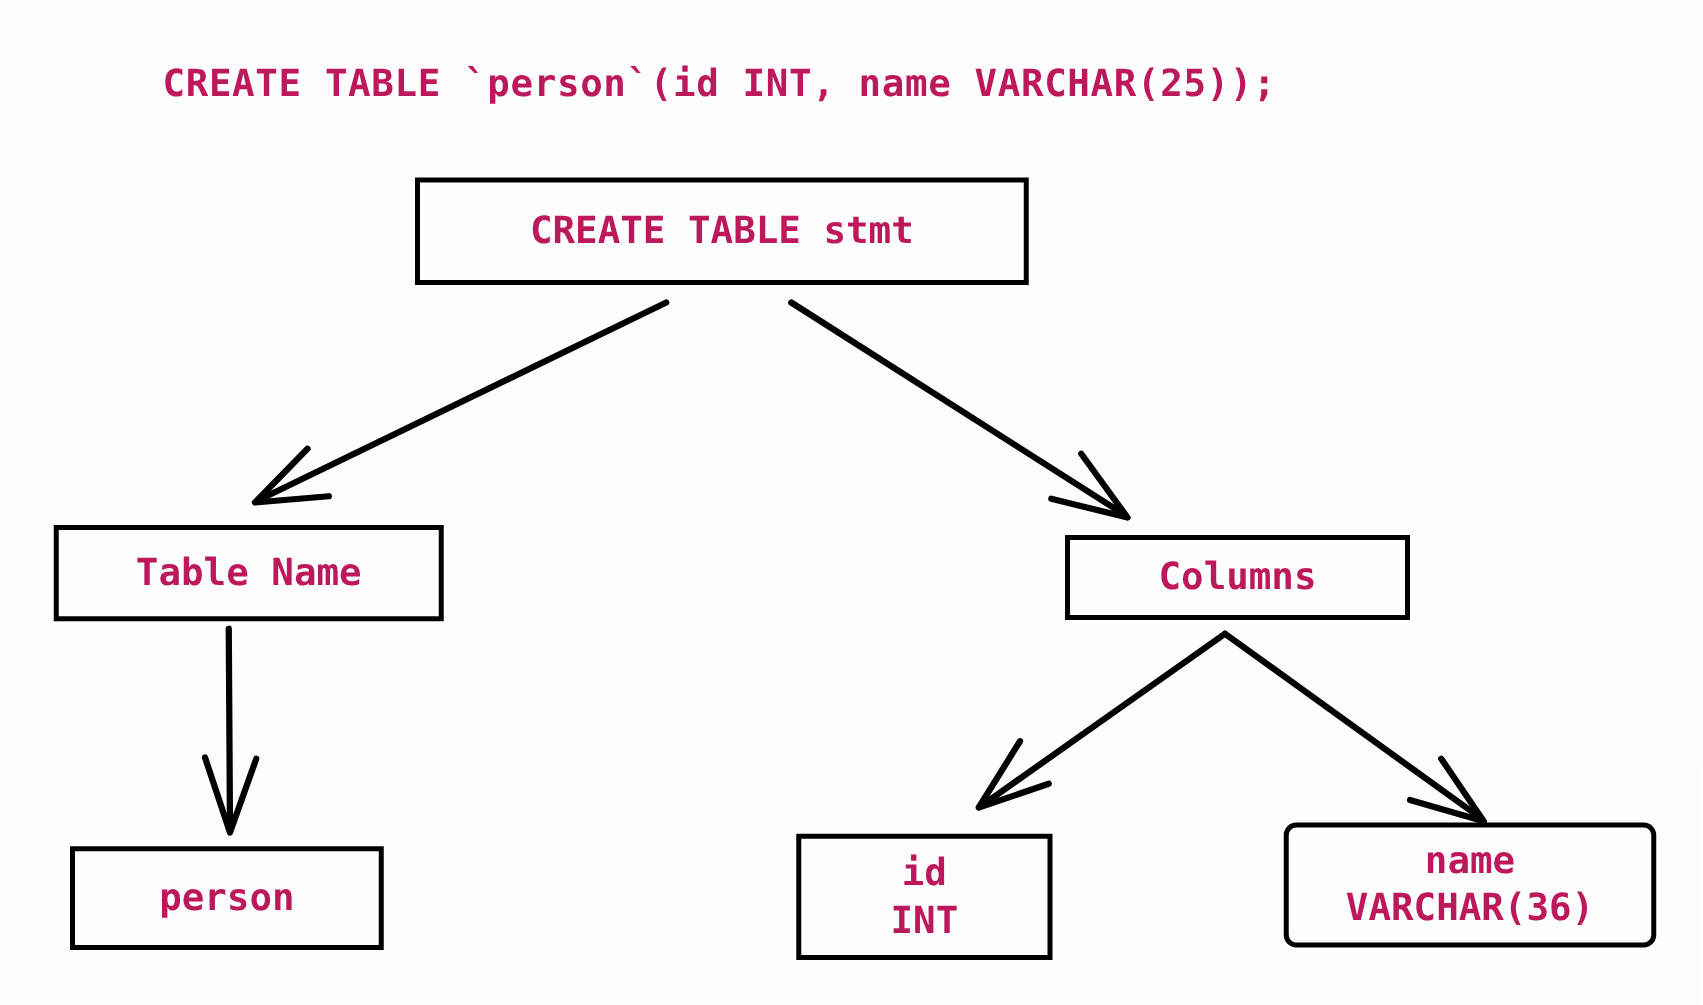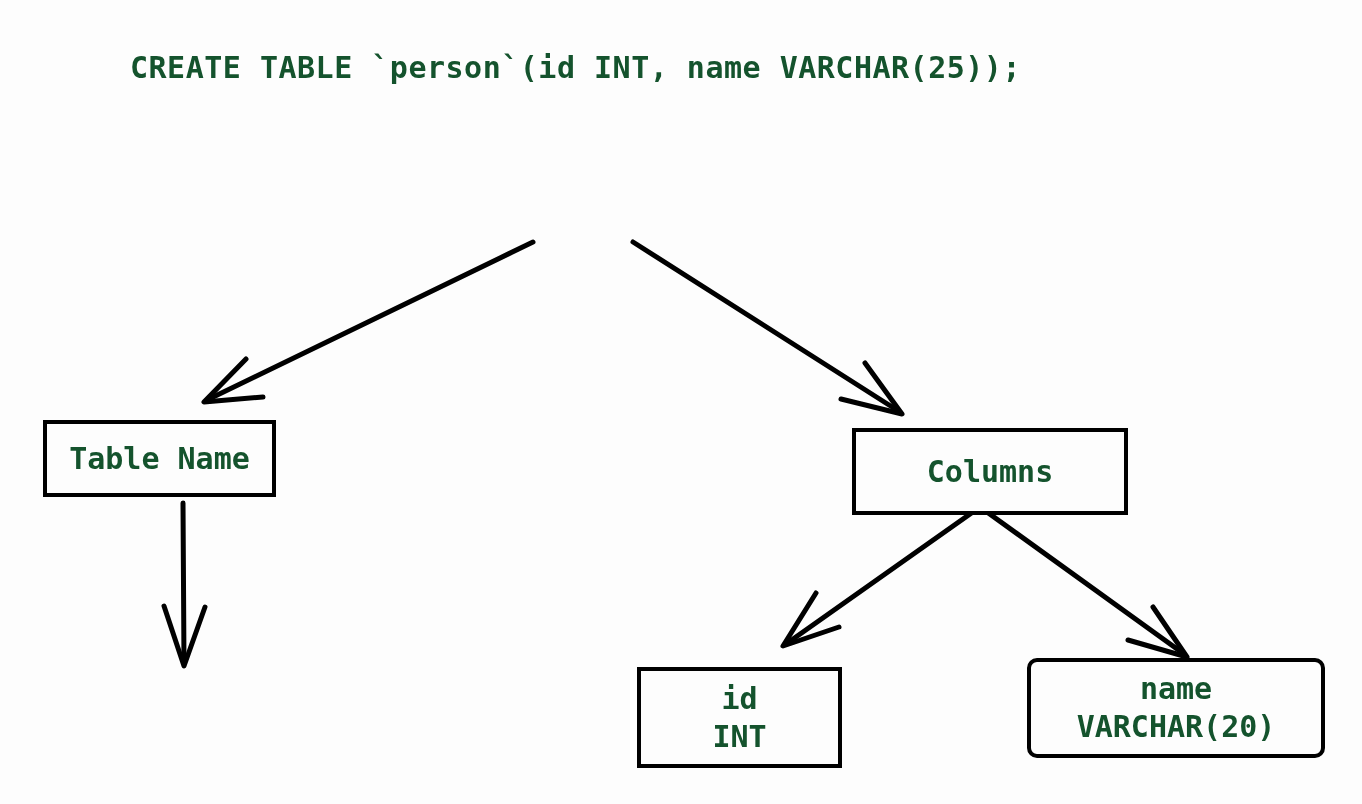--- a/index.html
+++ b/index.html
@@ -7,21 +7,21 @@
     padding: 0;
     background: #ffffff;
   }
   .canvas {
     position: relative;
     width: 1362px;
     height: 804px;
     background: #fdfdfd;
     overflow: hidden;
     font-family: "DejaVu Sans Mono", "Liberation Mono", monospace;
-    color: #14532d;
+    color: #be185d;
   }
   .code-line {
     position: absolute;
     left: 130px;
     top: 50px;
     font-size: 30px;
     font-weight: bold;
     letter-spacing: 0.5px;
     white-space: pre;
   }
@@ -41,22 +41,22 @@
     flex-direction: column;
     align-items: center;
     justify-content: center;
     text-align: center;
     font-size: 30px;
     font-weight: bold;
     line-height: 38px;
     white-space: pre;
   }
   .node-root      { left: 332px;  top: 142px; width: 491px; height: 86px;  }
-  .node-tablename { left: 43px;   top: 420px; width: 233px; height: 77px;  }
-  .node-columns   { left: 852px;  top: 428px; width: 276px; height: 87px;  }
+  .node-tablename { left: 43px;   top: 420px; width: 312px; height: 77px;  }
+  .node-columns   { left: 852px;  top: 428px; width: 276px; height: 68px;  }
   .node-person    { left: 56px;   top: 677px; width: 251px; height: 83px;  }
   .node-id        { left: 637px;  top: 667px; width: 205px; height: 101px; }
   .node-name     { left: 1027px; top: 658px; width: 298px; height: 100px; border-radius: 10px; }
 </style>
 </head>
 <body>
 
 <div class="canvas">
 
   <div class="code-line">CREATE TABLE `person`(id INT, name VARCHAR(25));</div>
@@ -82,33 +82,39 @@
       <line x1="980" y1="507" x2="786" y2="644"></line>
       <polyline points="816,593 783,646 839,627"></polyline>
     </g>
 
     <g>
       <line x1="980" y1="507" x2="1184" y2="654"></line>
       <polyline points="1153,607 1187,657 1128,640"></polyline>
     </g>
   </svg>
 
+  <div class="node node-root">
+    <span>CREATE TABLE stmt</span>
+  </div>
 
   <div class="node node-tablename">
     <span>Table Name</span>
   </div>
 
   <div class="node node-columns">
     <span>Columns</span>
   </div>
 
+  <div class="node node-person">
+    <span>person</span>
+  </div>
 
   <div class="node node-id">
     <span>id</span>
     <span>INT</span>
   </div>
 
   <div class="node node-name">
     <span>name</span>
-    <span>VARCHAR(20)</span>
+    <span>VARCHAR(36)</span>
   </div>
 
 </div>
 
 </body></html>

